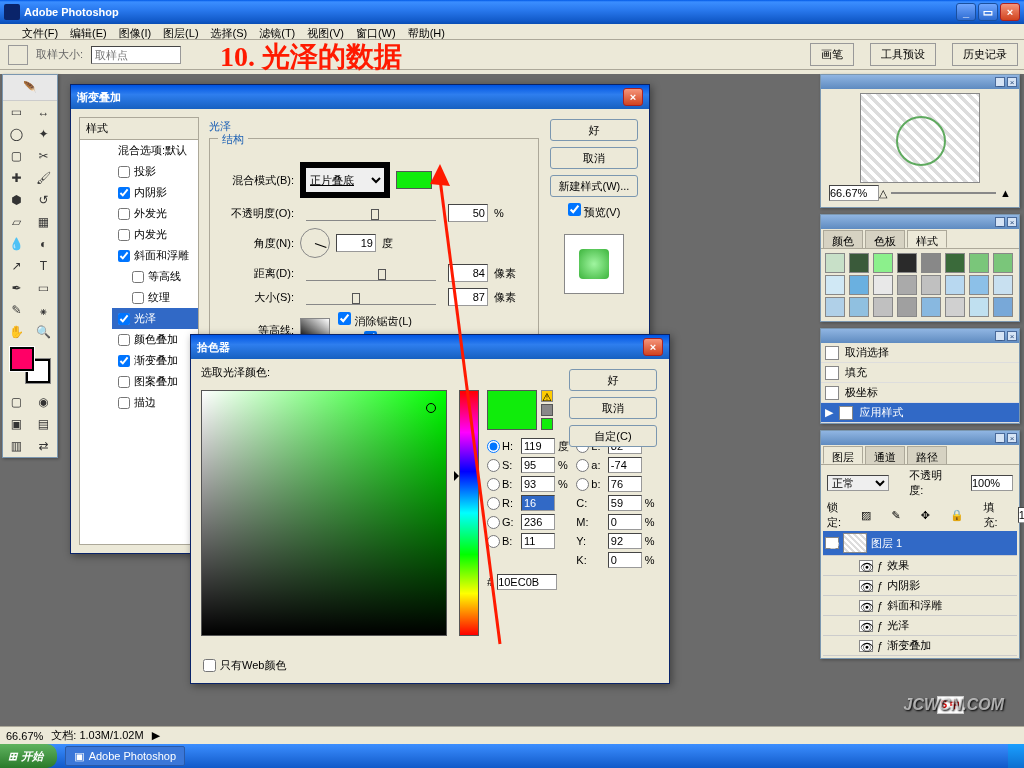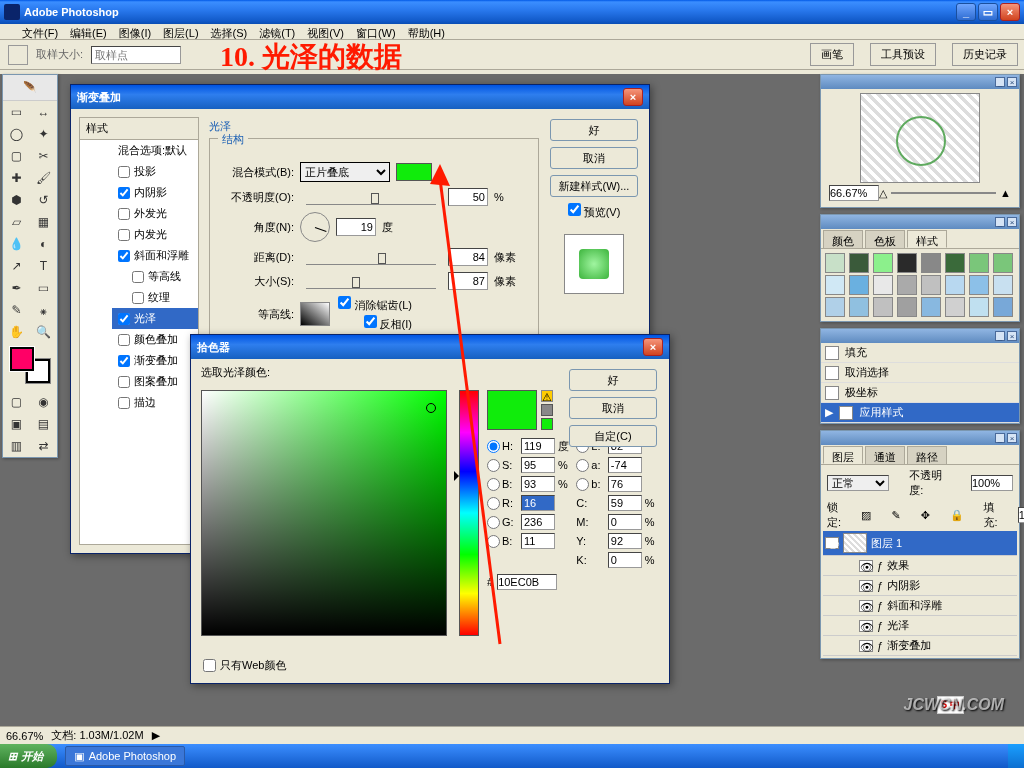--- a/index.html
+++ b/index.html
@@ -89,21 +89,21 @@
 .lsleft .lsh { background: #ece9d8; padding: 3px 6px; border-bottom: 1px solid #aca899; }
 .lsleft .lsitem { padding: 3px 6px; display: flex; align-items: center; gap: 4px; margin-left: 32px; }
 .lsleft .lsitem.sub { padding-left: 20px; }
 .lsleft .lsitem.sel { background: #3169c6; color: #fff; }
 .lsleft input[type=checkbox] { width: 12px; height: 12px; }
 .lsmid { flex: 1; padding: 10px; border: none; }
 .fieldset { border: 1px solid #aca899; padding: 8px; margin-top: 4px; }
 .fieldset .leg { color: #1a5fb4; position: relative; top: -15px; background: #ece9d8; padding: 0 4px; display: inline-block; }
 .frow { display: flex; align-items: center; gap: 6px; margin-bottom: 6px; }
 .frow label { width: 76px; text-align: right; }
-.frow select { height: 20px; border: 1px solid #000000; width: 90px; }
+.frow select { height: 36px; border: 6px solid #000000; width: 90px; text-decoration: underline; }
 .frow input[type=text] { width: 40px; height: 18px; border: 1px inset #999; text-align: right; padding-right: 2px; }
 .frow .slider { flex: 1; height: 16px; position: relative; border-bottom: 1px solid #888; margin: 0 6px; max-width: 130px; }
 .frow .slider .thumb { position: absolute; top: 4px; width: 8px; height: 11px; background: #ece9d8; border: 1px solid #555; }
 .angle { width: 30px; height: 30px; border: 1px solid #888; border-radius: 50%; position: relative; }
 .angle .hand { position: absolute; left: 50%; top: 50%; width: 12px; height: 1px; background: #000; transform-origin: left; transform: rotate(19deg); }
 .colorbox { width: 36px; height: 18px; background: #10ec0b; border: 1px solid #555; }
 .contour { width: 30px; height: 24px; border: 1px solid #888; background: linear-gradient(to top right,#000,#fff); }
 .lsright { width: 100px; padding: 10px 10px 10px 0; display: flex; flex-direction: column; gap: 6px; align-items: center; }
 .dbutton { width: 88px; height: 22px; border: 1px solid #7b97b0; background: #ece9d8; border-radius: 3px; }
 .preview-thumb { width: 60px; height: 60px; background: #fff; border: 1px solid #888; margin-top: 8px; display: flex; align-items: center; justify-content: center; }
@@ -498,25 +498,25 @@
     </div>
 
     <div class="panel">
       <div class="phead">
           <div class="pbtn">_</div>
           <div class="pbtn">×</div>
         </div>
       <div class="pbody" style="padding:0;" id="histlist">
           <div class="hist-item">
             <div class="hi"></div>
-            <span>填充</span>
+            <span>取消选择</span>
           </div>
           <div class="hist-item">
             <div class="hi"></div>
-            <span>取消选择</span>
+            <span>填充</span>
           </div>
           <div class="hist-item">
             <div class="hi"></div>
             <span>极坐标</span>
           </div>
           <div class="hist-item sel">
             <span>▶</span>
             <div class="hi"></div>
             <span>应用样式</span>
           </div>

